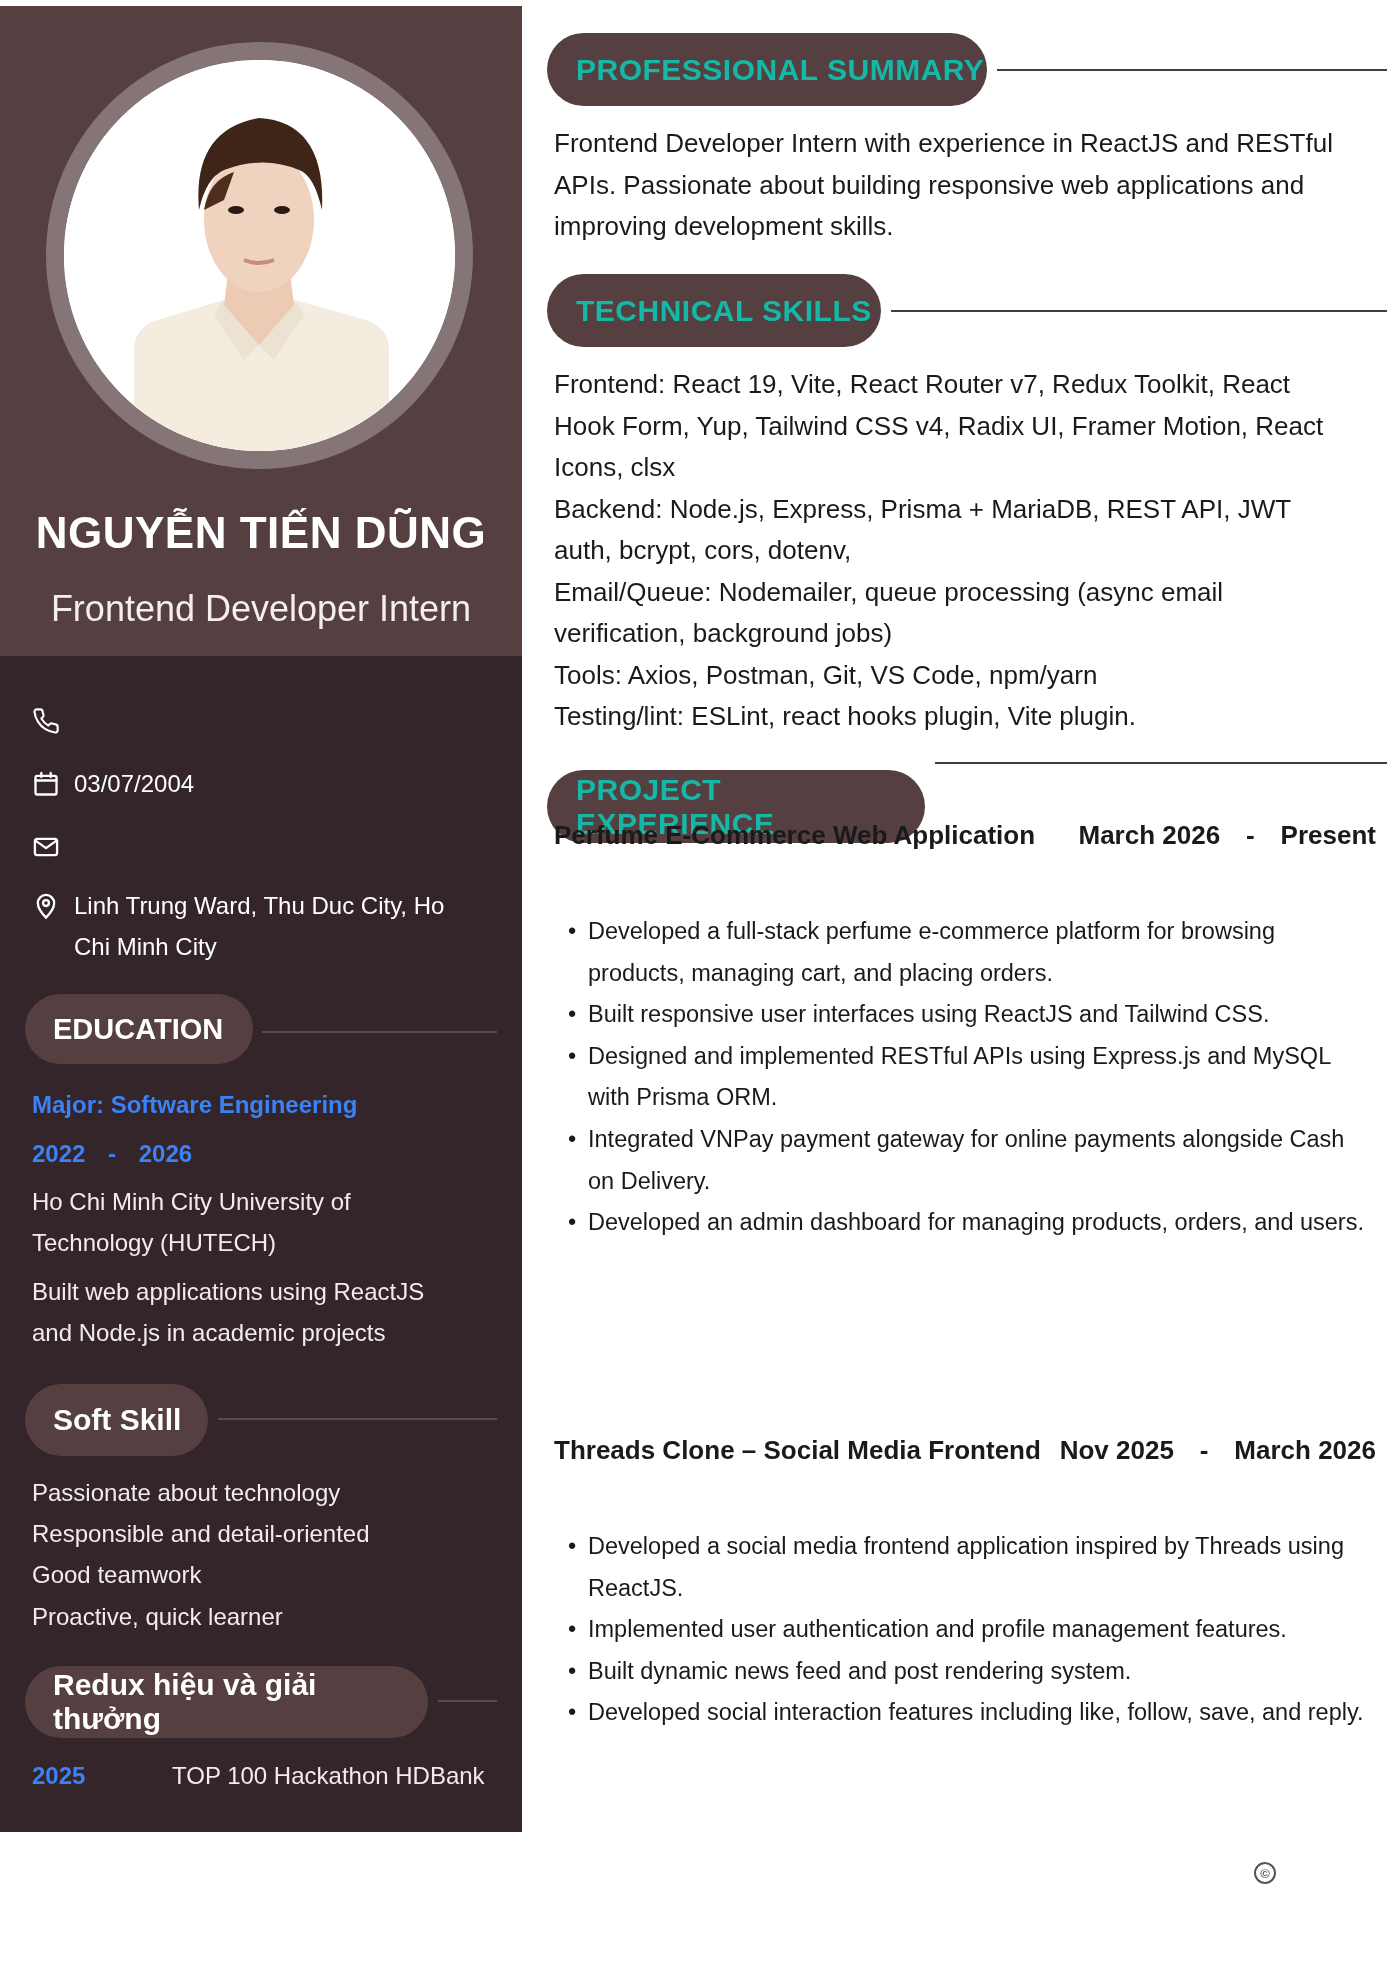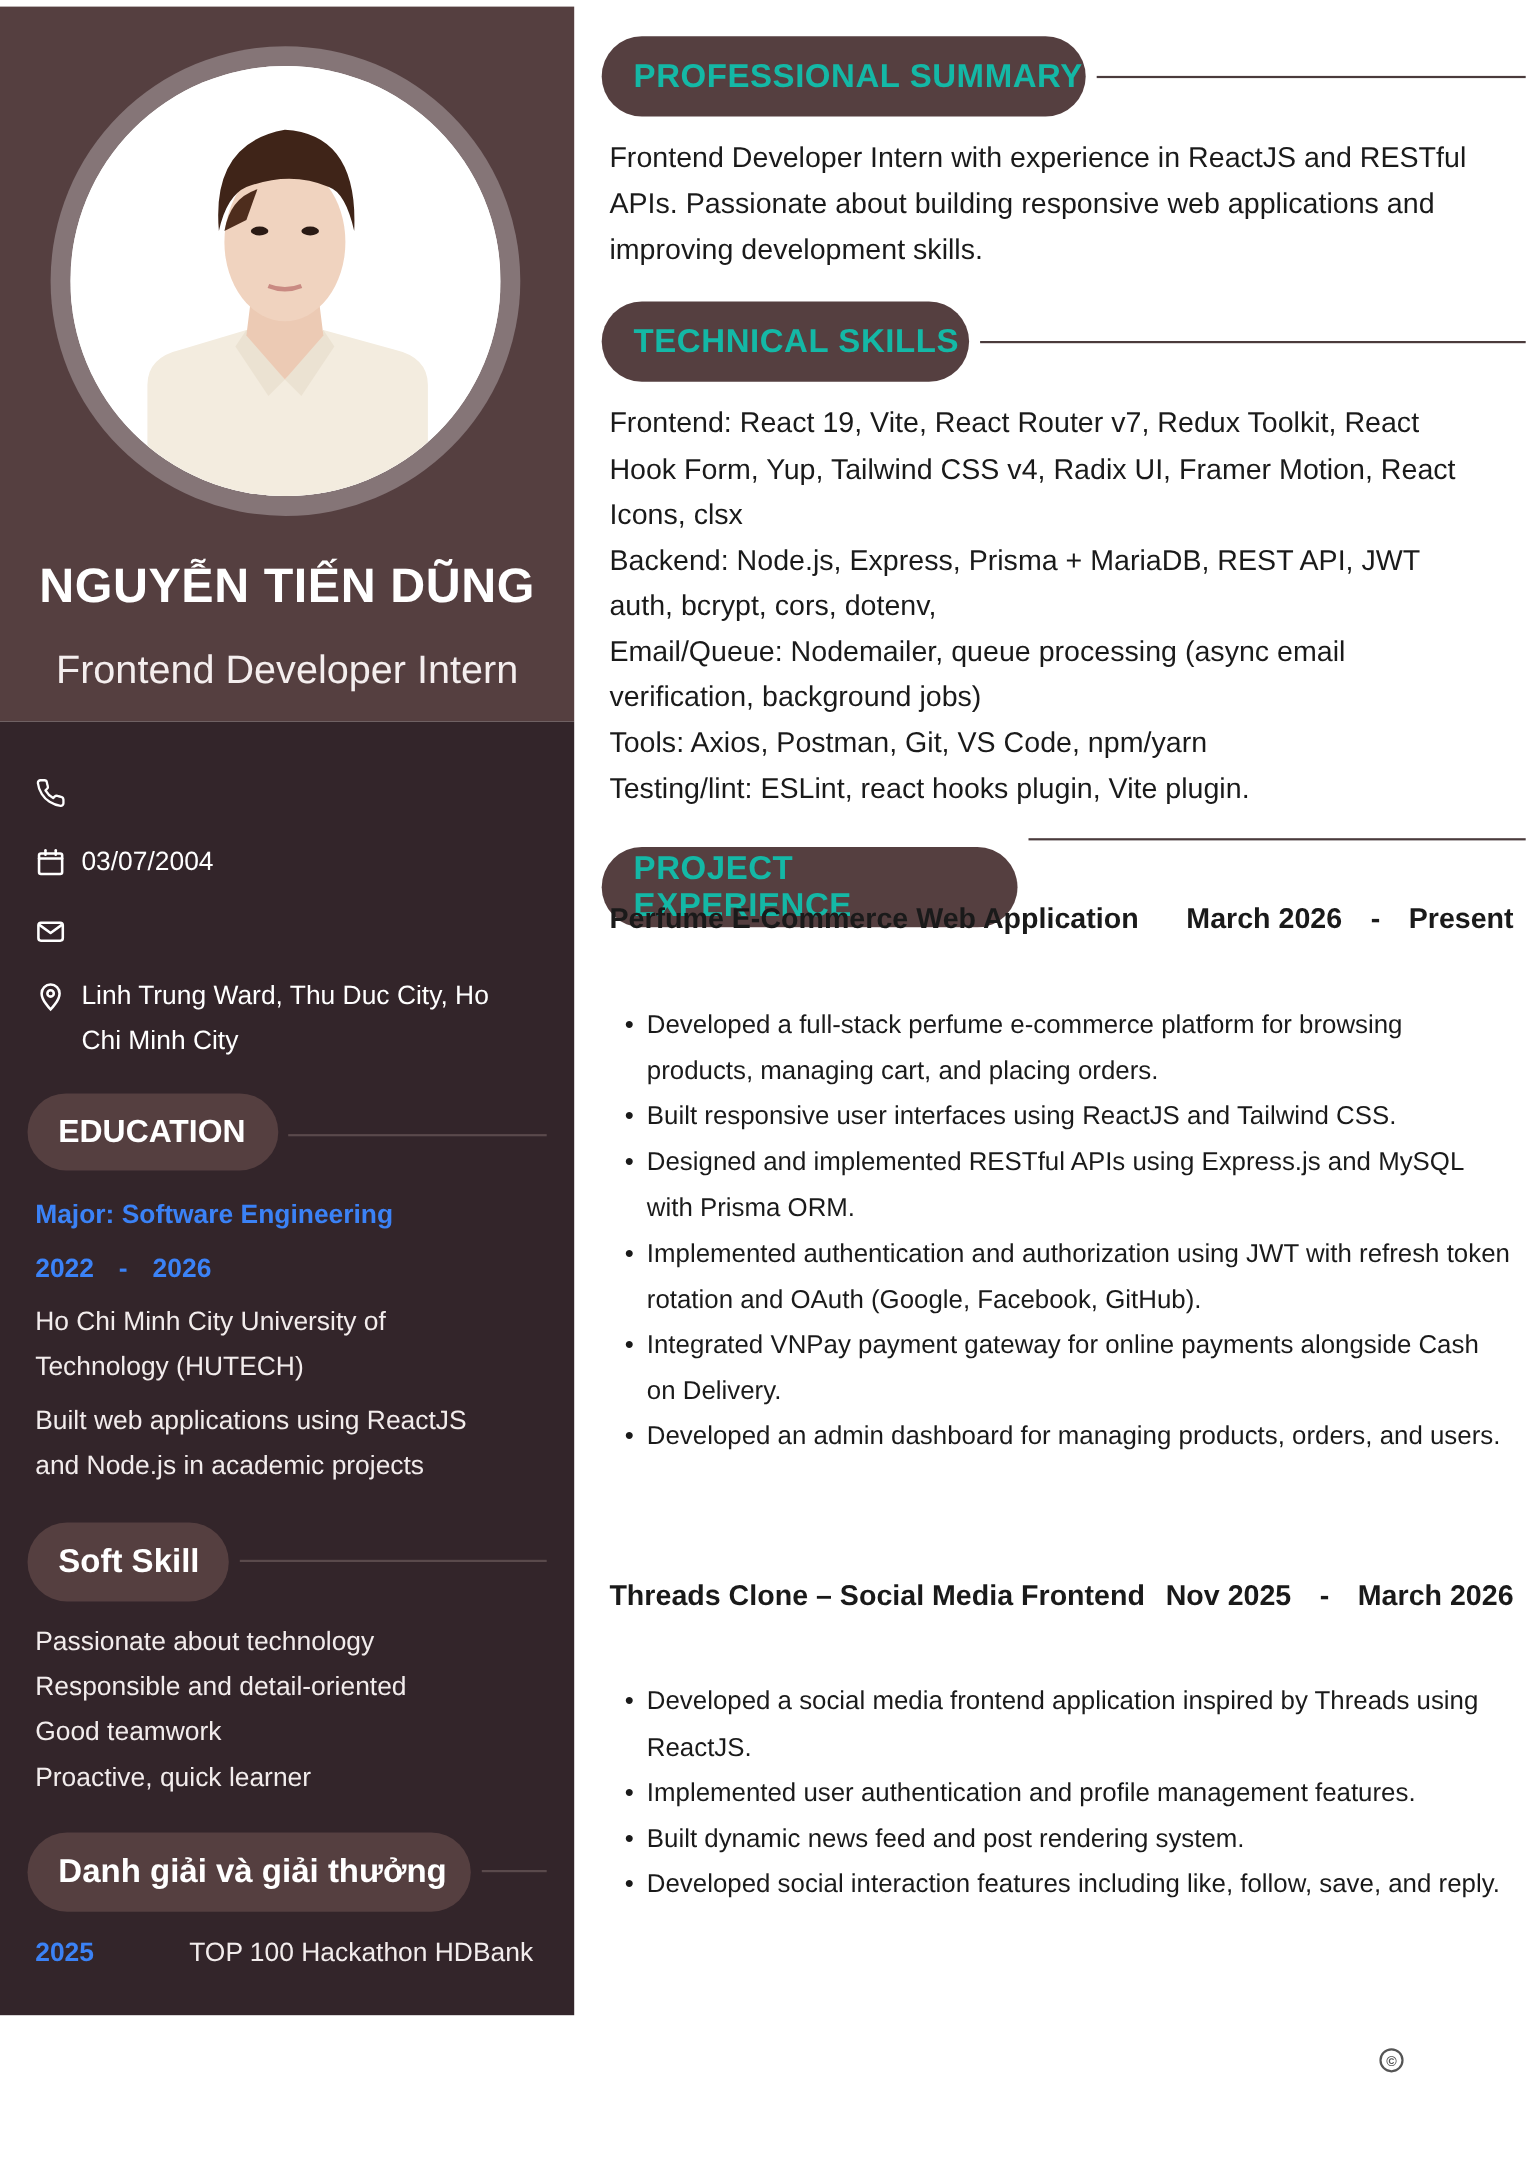--- a/index.html
+++ b/index.html
@@ -131,21 +131,21 @@
   <span>Soft Skill</span>
 </div>
 <div class="abs side-line" style="left:218px; top:1418px; width:279px;"></div>
 
 <div class="abs side-text" style="top:1472px;">Passionate about technology</div>
 <div class="abs side-text" style="top:1513px;">Responsible and detail-oriented</div>
 <div class="abs side-text" style="top:1554px;">Good teamwork</div>
 <div class="abs side-text" style="top:1596px;">Proactive, quick learner</div>
 
 <div class="abs pill-dark" style="left:25px; top:1666px; width:403px; height:72px; padding-left:28px; font-size:30px;">
-  <span>Danh giải và giải thưởng</span>
+  <span>Redux hiệu và giải thưởng</span>
 </div>
 <div class="abs side-line" style="left:438px; top:1700px; width:59px;"></div>
 
 <div class="abs side-text" style="top:1755px; width:470px; display:flex;">
   <span class="side-bold" style="width:140px;">2025</span>
   <span>TOP 100 Hackathon HDBank</span>
 </div>
 
 <div class="abs pill-r" style="left:547px; top:33px; width:440px; height:73px;">
   <span>PROFESSIONAL SUMMARY</span>
@@ -176,21 +176,20 @@
   <span class="dates">
     <span>March 2026</span>
     <span style="display:inline-block; width:46px; text-align:center;">-</span>
     <span>Present</span>
   </span>
 </div>
 <ul class="abs bullets" style="top:911px;">
   <li>Developed a full-stack perfume e-commerce platform for browsing products, managing cart, and placing orders.</li>
   <li>Built responsive user interfaces using ReactJS and Tailwind CSS.</li>
   <li>Designed and implemented RESTful APIs using Express.js and MySQL with Prisma ORM.</li>
-  <li>Implemented authentication and authorization using JWT with refresh token rotation and OAuth (Google, Facebook, GitHub).</li>
   <li>Integrated VNPay payment gateway for online payments alongside Cash on Delivery.</li>
   <li>Developed an admin dashboard for managing products, orders, and users.</li>
 </ul>
 
 <div class="abs proj-head" style="top:1435px;">
   <span>Threads Clone – Social Media Frontend</span>
   <span class="dates">
     <span>Nov 2025</span>
     <span style="display:inline-block; width:46px; text-align:center;">-</span>
     <span>March 2026</span>

